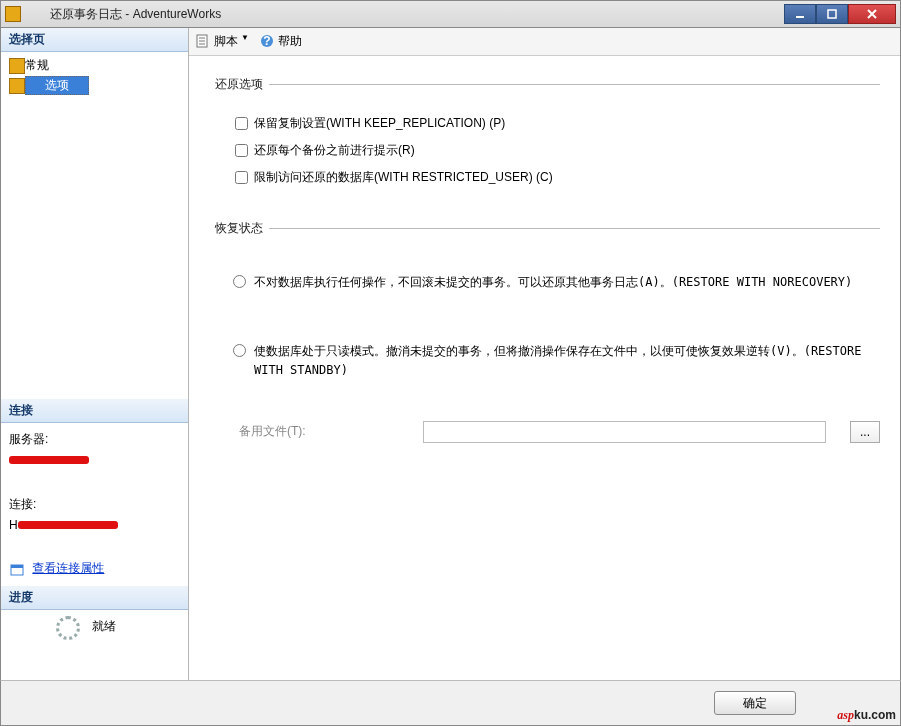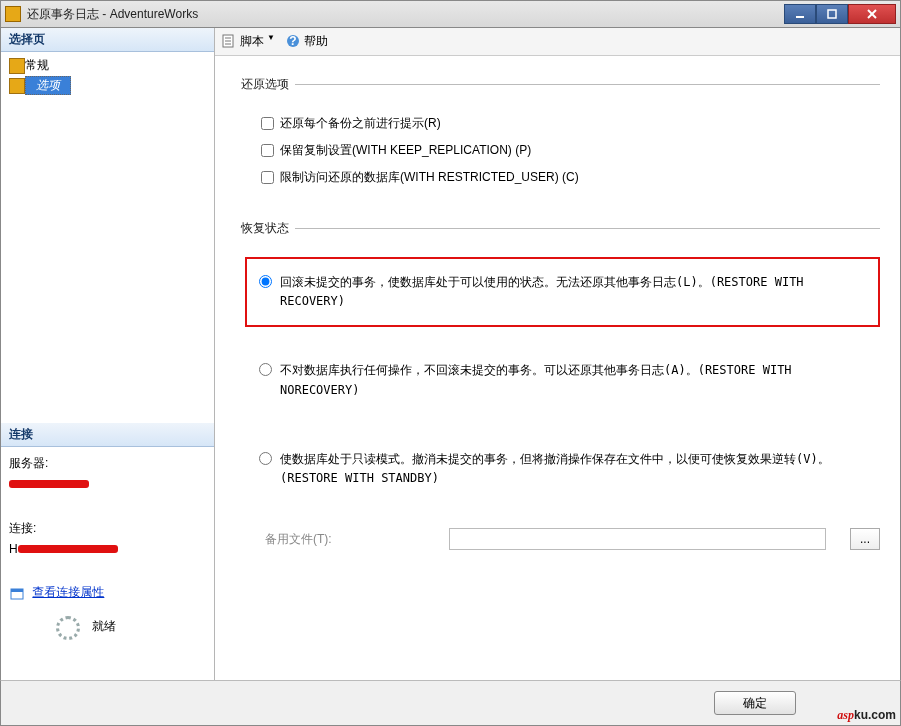--- a/index.html
+++ b/index.html
@@ -1,36 +1,36 @@
 <!DOCTYPE html>
 <html><head>
 <meta charset="utf-8">
 <style>
 * { box-sizing: border-box; margin: 0; padding: 0; font-family: "Microsoft YaHei", "SimSun", sans-serif; font-size: 12px; }
 body { background: #fff; width: 901px; height: 726px; overflow: hidden; position: relative; }
 
 
 .titlebar { height: 28px; background: linear-gradient(#e8e8e8, #d8d8d8); border: 1px solid #888; display: flex; align-items: center; padding: 0 4px; }
 .titlebar .icon { width: 16px; height: 16px; background: #e6a817; border: 1px solid #996600; margin-right: 6px; }
-.titlebar .title { flex: 1; color: #222; }
+.titlebar .title { flex: 1; color: #222; margin-left: 23px; }
 .titlebar .winbtns { display: flex; gap: 0; }
 .titlebar .winbtn { width: 32px; height: 20px; background: linear-gradient(#5a7fb8, #3a5f98); border: 1px solid #2a4a78; display: flex; align-items: center; justify-content: center; color: #fff; font-weight: bold; }
 .titlebar .winbtn.close { background: linear-gradient(#e05050, #c03030); border-color: #902020; width: 48px; }
 .titlebar .winbtn svg { width: 10px; height: 10px; }
 
 
 .main { display: flex; height: calc(100% - 28px - 46px); border-left: 1px solid #888; border-right: 1px solid #888; }
 
 
-.sidebar { width: 214px; background: #fff; border-right: 1px solid #b5b5b5; display: flex; flex-direction: column; }
+.sidebar { width: 188px; background: #fff; border-right: 1px solid #b5b5b5; display: flex; flex-direction: column; }
 .panel-header { background: linear-gradient(#eef4fb, #d6e6f7); border-bottom: 1px solid #a8c0dc; padding: 3px 8px; font-weight: bold; color: #153a6a; }
 .panel-body { flex: 1; padding: 4px 6px; background: #fff; }
 .nav-item { display: flex; align-items: center; padding: 1px 2px; cursor: default; }
 .nav-item .icon { width: 16px; height: 16px; background: #e6a817; border: 1px solid #a07010; }
-.nav-item.selected span.label { background: #3a80d8; border: 1px dotted #666; color: #fff; padding: 0 10px; font-style: italic; }
+.nav-item.selected span.label { background: #3a80d8; border: 1px dotted #666; color: #fff; padding: 0 19px; }
 .sidebar-bottom { display: flex; flex-direction: column; }
 .conn-body { padding: 6px 8px; line-height: 1.8; }
 .redact { display: inline-block; background: #e01010; height: 8px; border-radius: 3px; }
 .link { color: #0033cc; text-decoration: underline; cursor: pointer; }
 .prop-icon { display: inline-block; width: 16px; height: 16px; vertical-align: middle; margin-right: 4px; }
 .progress-circle { width: 24px; height: 24px; border: 3px dotted #9aa; border-radius: 50%; display: inline-block; vertical-align: middle; }
 
 
 .content { flex: 1; background: #fff; display: flex; flex-direction: column; }
 .toolbar { height: 28px; border-bottom: 1px solid #ccc; display: flex; align-items: center; padding: 0 6px; gap: 10px; background: #f5f5f5; }
@@ -117,20 +117,21 @@
           <span class="prop-icon">
             <svg width="16" height="16">
                 <rect x="2" y="4" width="12" height="10" fill="#fff" stroke="#3a80d8"></rect>
                 <rect x="2" y="4" width="12" height="3" fill="#3a80d8"></rect>
               </svg>
           </span>
           <span class="link">查看连接属性</span>
         </div>
       </div>
 
+      <div class="panel-header">进度</div>
       <div class="conn-body" style="height:70px;display:flex;gap:12px;margin-left:47px;">
         <span class="progress-circle"></span>
         <span>就绪</span>
       </div>
     </div>
   </div>
 
   <div class="content">
     <div class="toolbar">
       <div class="tbtn">
@@ -153,39 +154,35 @@
         <span>帮助</span>
       </div>
     </div>
 
     <div class="content-body">
 
       <fieldset class="group">
         <legend>还原选项</legend>
         <div class="checkbox-row">
           <input type="checkbox" style="">
-          <span>还原每个备份之前进行提示(R)</span>
+          <span>保留复制设置(WITH KEEP_REPLICATION) (P)</span>
         </div>
         <div class="checkbox-row">
           <input type="checkbox" style="">
-          <span>保留复制设置(WITH KEEP_REPLICATION) (P)</span>
+          <span>还原每个备份之前进行提示(R)</span>
         </div>
         <div class="checkbox-row">
           <input type="checkbox" style="">
           <span>限制访问还原的数据库(WITH RESTRICTED_USER) (C)</span>
         </div>
       </fieldset>
 
       <fieldset class="group">
         <legend>恢复状态</legend>
 
-        <div class="radio-box highlight">
-          <input type="radio" name="recov" checked="" style="">
-          <span class="radio-label">回滚未提交的事务，使数据库处于可以使用的状态。无法还原其他事务日志(L)。(RESTORE WITH RECOVERY)</span>
-        </div>
 
         <div class="radio-box">
           <input type="radio" name="recov" style="">
           <span class="radio-label">不对数据库执行任何操作，不回滚未提交的事务。可以还原其他事务日志(A)。(RESTORE WITH NORECOVERY)</span>
         </div>
 
         <div class="radio-box">
           <input type="radio" name="recov" style="">
           <span class="radio-label">使数据库处于只读模式。撤消未提交的事务，但将撤消操作保存在文件中，以便可使恢复效果逆转(V)。(RESTORE WITH STANDBY)</span>
         </div>

